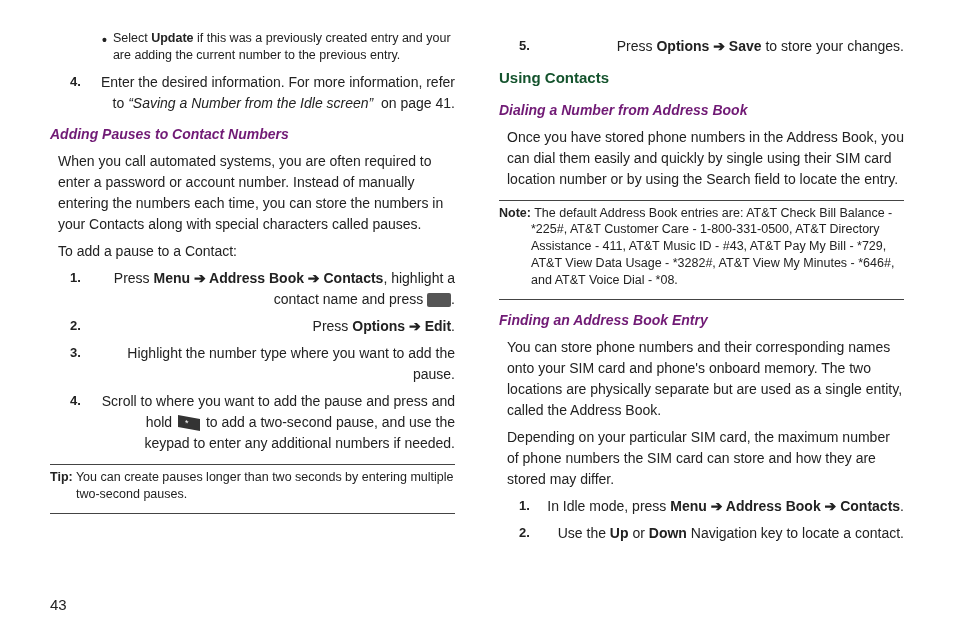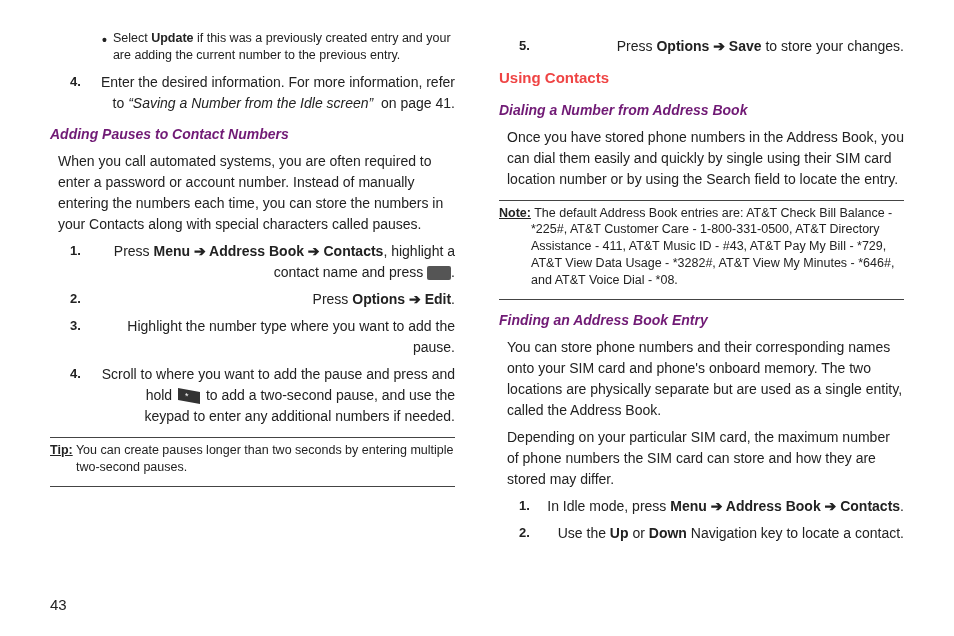--- a/index.html
+++ b/index.html
@@ -40,21 +40,21 @@
   }
   .num-item .num {
     font-weight: bold;
     font-size: 13px;
     width: 28px;
     flex-shrink: 0;
   }
   .num-item .nt { flex: 1; text-align: right; }
   b { font-weight: bold; }
   .section-title {
-    color: #ef4444;
+    color: #14532d;
     font-weight: bold;
     font-size: 15px;
     margin: 10px 0 6px 0;
   }
   .subsection-title {
     color: #701a75;
     font-weight: bold;
     font-style: italic;
     font-size: 14px;
     margin: 10px 0 6px 0;
@@ -80,21 +80,21 @@
     border: none;
     border-top: 1px solid #444;
     margin: 10px 0 4px 0;
   }
   .tip-note {
     font-size: 12.5px;
     font-stretch: condensed;
     line-height: 1.35;
     margin: 0 0 6px 0;
   }
-  .tip-note b { font-stretch: condensed; text-decoration: underline; }
+  .tip-note b { font-stretch: condensed; }
   .tip-indent { padding-left: 26px; display: block; }
   .note-indent { padding-left: 32px; display: block; }
   .page-num {
     margin-top: 4px;
     font-size: 15px;
   }
   .arrow { font-family: Arial; }
 </style>
 </head>
 <body>
@@ -107,20 +107,21 @@
       <span class="bt">Select <b>Update</b> if this was a previously created entry and your are adding the current number to the previous entry.</span>
     </div>
 
     <div class="num-item">
       <span class="num">4.</span>
       <div class="nt">Enter the desired information. For more information, refer to <span class="ref-italic">“Saving a Number from the Idle screen”</span>&nbsp; on page 41.</div>
     </div>
 
     <div class="subsection-title">Adding Pauses to Contact Numbers</div>
     <p class="body-para">When you call automated systems, you are often required to enter a password or account number. Instead of manually entering the numbers each time, you can store the numbers in your Contacts along with special characters called pauses.</p>
+    <p class="body-para">To add a pause to a Contact:</p>
 
     <div class="num-item">
       <span class="num">1.</span>
       <div class="nt">Press <b>Menu <span class="arrow">➔</span> Address Book <span class="arrow">➔</span> Contacts</b>, highlight a contact name and press <span class="icon-key"></span>.</div>
     </div>
     <div class="num-item">
       <span class="num">2.</span>
       <div class="nt">Press <b>Options <span class="arrow">➔</span> Edit</b>.</div>
     </div>
     <div class="num-item">

